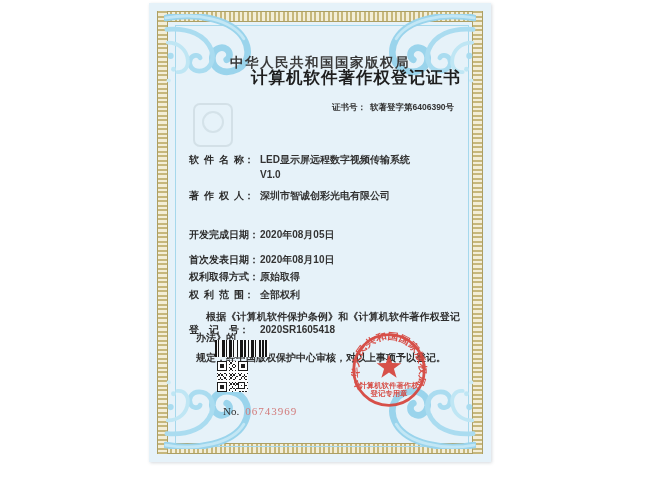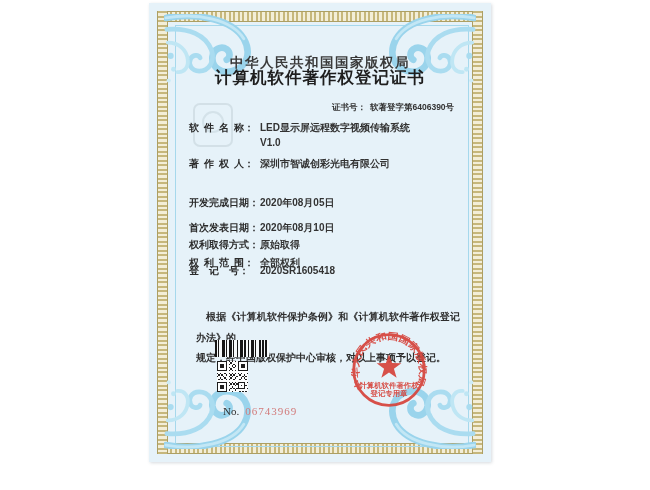--- a/index.html
+++ b/index.html
@@ -35,26 +35,26 @@
   .watermark{position:absolute;left:44px;top:100px;width:36px;height:40px;
              border:2px solid rgba(160,178,188,.28);border-radius:7px;}
   .watermark::after{content:"";position:absolute;left:7px;top:6px;width:18px;height:18px;
              border:2px solid rgba(160,178,188,.25);border-radius:50%;}
 
   
   .header1{position:absolute;left:0;top:51px;width:100%;text-align:center;
            font-size:13.5px;font-weight:700;letter-spacing:1.5px;color:#3a3a3a;}
   .header2{position:absolute;left:0;top:64px;width:100%;text-align:center;
            font-family:"Liberation Serif",serif;font-size:16.5px;font-weight:700;
-           letter-spacing:1px;color:#1e1e1e;}
+           letter-spacing:1px;color:#1e1e1e;padding-left:36px;}
   .certno{position:absolute;left:183px;top:99px;font-size:8.5px;color:#333;
           font-weight:600;white-space:nowrap;}
   .certno .num{margin-left:4px;}
 
-  .frow{position:absolute;left:40px;white-space:nowrap;font-size:10px;color:#2b2b2b;}
+  .frow{position:absolute;left:40px;white-space:nowrap;font-size:10px;color:#2b2b2b;margin-top:32px;}
   .flabel{display:inline-block;min-width:71px;white-space:pre;font-weight:700;}
   .fvalue{font-weight:700;color:#333;}
   .fvalue2{margin-left:71px;margin-top:2px;font-weight:700;color:#333;}
 
   .statement{position:absolute;left:47px;top:292px;width:264px;
              font-size:10px;line-height:20.5px;font-weight:600;color:#2e2e2e;
              text-align:justify;margin-top:12px;}
   .statement .l1{display:block;text-indent:10px;}
   .statement .l2{display:block;}
 
@@ -144,21 +144,21 @@
     </div>
     <div class="frow" style="top:218px">
       <span class="flabel">首次发表日期：</span><span class="fvalue">2020年08月10日</span>
     </div>
     <div class="frow" style="top:235px">
       <span class="flabel">权利取得方式：</span><span class="fvalue">原始取得</span>
     </div>
     <div class="frow" style="top:253px">
       <span class="flabel">权 利 范 围：</span><span class="fvalue">全部权利</span>
     </div>
-    <div class="frow" style="top:261px">
+    <div class="frow" style="top:288px">
       <span class="flabel">登 记 号：</span><span class="fvalue">2020SR1605418</span>
     </div>
 
     <div class="statement">
       <span class="l1">根据《计算机软件保护条例》和《计算机软件著作权登记办法》的</span>
       <span class="l2">规定，经中国版权保护中心审核，对以上事项予以登记。</span>
     </div>
 
     <div class="barcode"></div>
 

